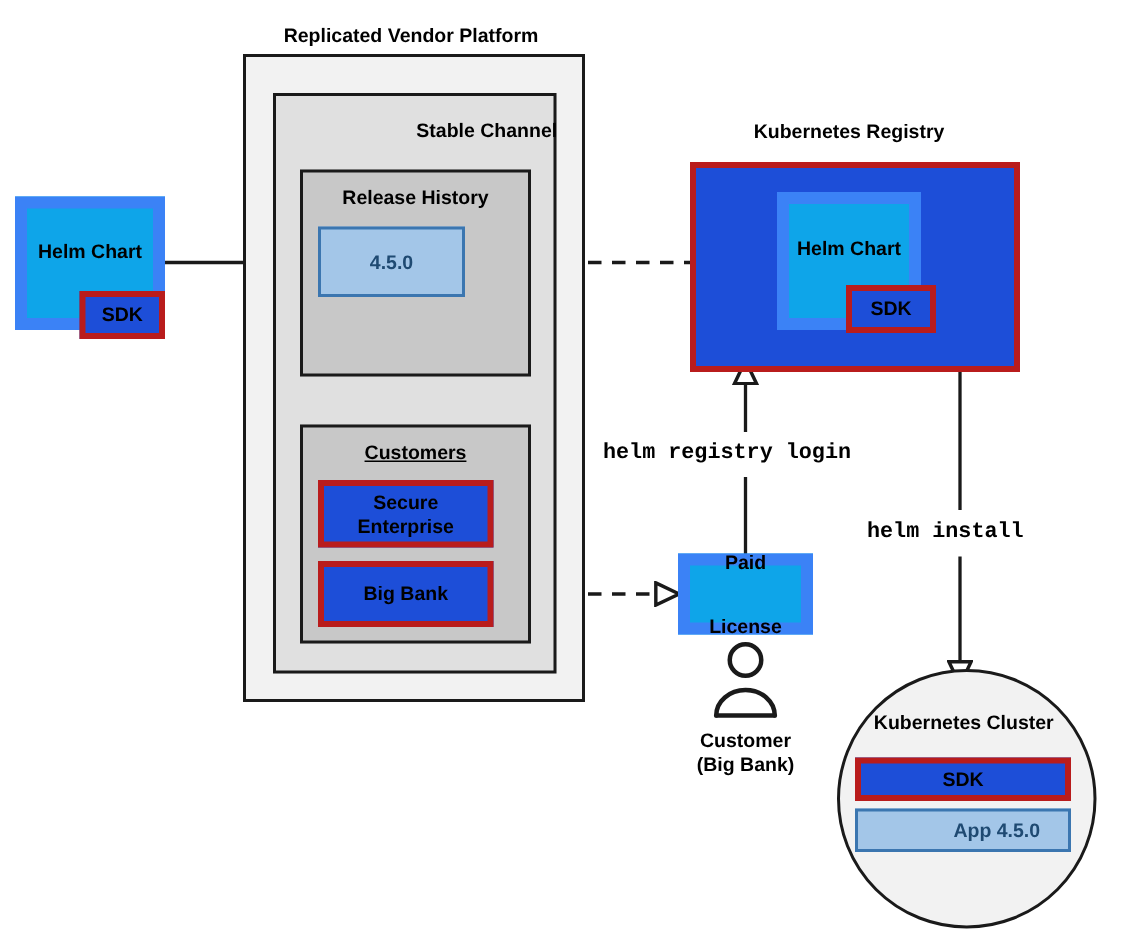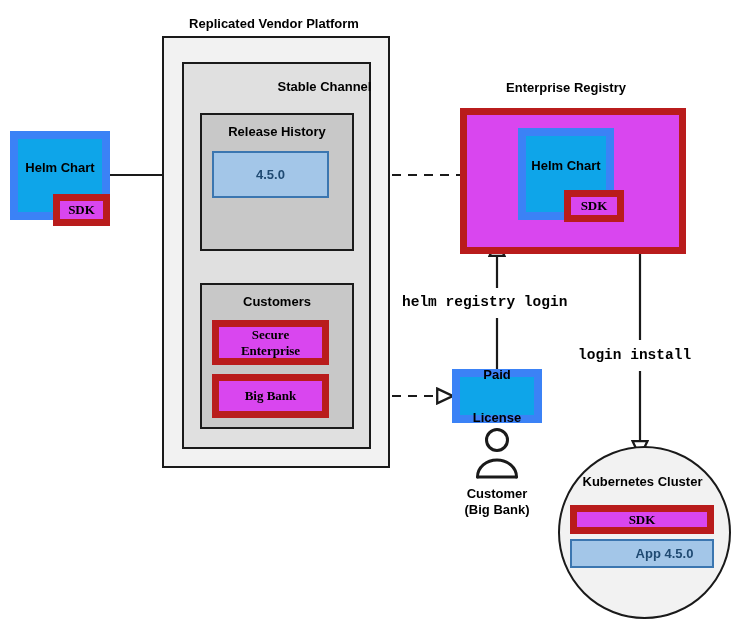--- a/index.html
+++ b/index.html
@@ -53,23 +53,22 @@
   }
   .box-channel {
     background: #e0e0e0;
     border: 2px solid #1a1a1a;
   }
   .box-group {
     background: #c8c8c8;
     border: 2px solid #1a1a1a;
   }
   .box-white {
-    background: #d946ef;
-    border: 7px solid #b91c1c;
-    font-family: Liberation Serif, serif;
+    background: #1d4ed8;
+    border: 4px solid #b91c1c;
   }
   .box-grey {
     background: #0ea5e9;
     border: 8px solid #3b82f6;
   }
   .box-blue {
     background: #a3c6e8;
     border: 2px solid #3b76b0;
     color: #1f4a72;
   }
@@ -147,36 +146,36 @@
 
   <div class="box-outer" style="position:absolute; left:162px; top:36px; width:224px; height:428px;"></div>
 
   <div class="box-channel" style="position:absolute; left:182px; top:62px; width:185px; height:383px;">
     <div class="group-title" style="top:15px;margin-left:48px;">Stable Channel</div>
   </div>
 
   <div class="box-group" style="position:absolute; left:200px; top:113px; width:150px; height:134px;">
     <div class="group-title" style="top:9px;">Release History</div>
   </div>
-  <div class="node box-blue" style="left:212px; top:151px; width:117px; height:47px; font-size:13px;">
+  <div class="node box-blue" style="left:212px; top:151px; width:98px; height:47px; font-size:13px;">
     <span>4.5.0</span>
   </div>
 
   <div class="box-group" style="position:absolute; left:200px; top:283px; width:150px; height:142px;">
-    <div class="group-title" style="top:9px;">Customers</div>
+    <div class="group-title" style="top:9px;text-decoration:underline;">Customers</div>
   </div>
   <div class="node box-white" style="left:212px; top:374px; width:117px; height:44px; font-size:13px;">
     <span>Big Bank</span>
   </div>
   <div class="node box-white" style="left:212px; top:320px; width:117px; height:45px; font-size:13px; flex-direction:column;">
     <span>Secure</span>
     <span>Enterprise</span>
   </div>
 
-  <div class="title-label" style="left:460px; top:80px; width:212px;">Enterprise Registry</div>
+  <div class="title-label" style="left:460px; top:80px; width:212px;">Kubernetes Registry</div>
 
   <div class="box-white" style="position:absolute; left:460px; top:108px; width:212px; height:132px;"></div>
 
   <div class="node box-grey" style="left:518px; top:128px; width:96px; height:92px; font-size:13px;">
     <span style="margin-top:-16px;">Helm Chart</span>
   </div>
   <div class="node box-white" style="left:564px; top:190px; width:60px; height:32px; font-size:13px;">
     <span>SDK</span>
   </div>
 
@@ -196,15 +195,15 @@
   <div class="circle-node" style="position:absolute; left:558px; top:446px; width:169px; height:169px;"></div>
   <div class="title-label" style="left:558px; top:474px; width:169px;">Kubernetes Cluster</div>
   <div class="node box-white" style="left:570px; top:505px; width:144px; height:29px; font-size:13px;">
     <span>SDK</span>
   </div>
   <div class="node box-blue" style="left:570px; top:539px; width:144px; height:29px; font-size:13px;padding-left:45px;">
     <span>App 4.5.0</span>
   </div>
 
   <div class="cmd-label" style="left:402px; top:294px;">helm registry login</div>
-  <div class="cmd-label" style="left:578px; top:347px;">login install</div>
+  <div class="cmd-label" style="left:578px; top:347px;">helm install</div>
 
 </div>
 
 </body></html>

